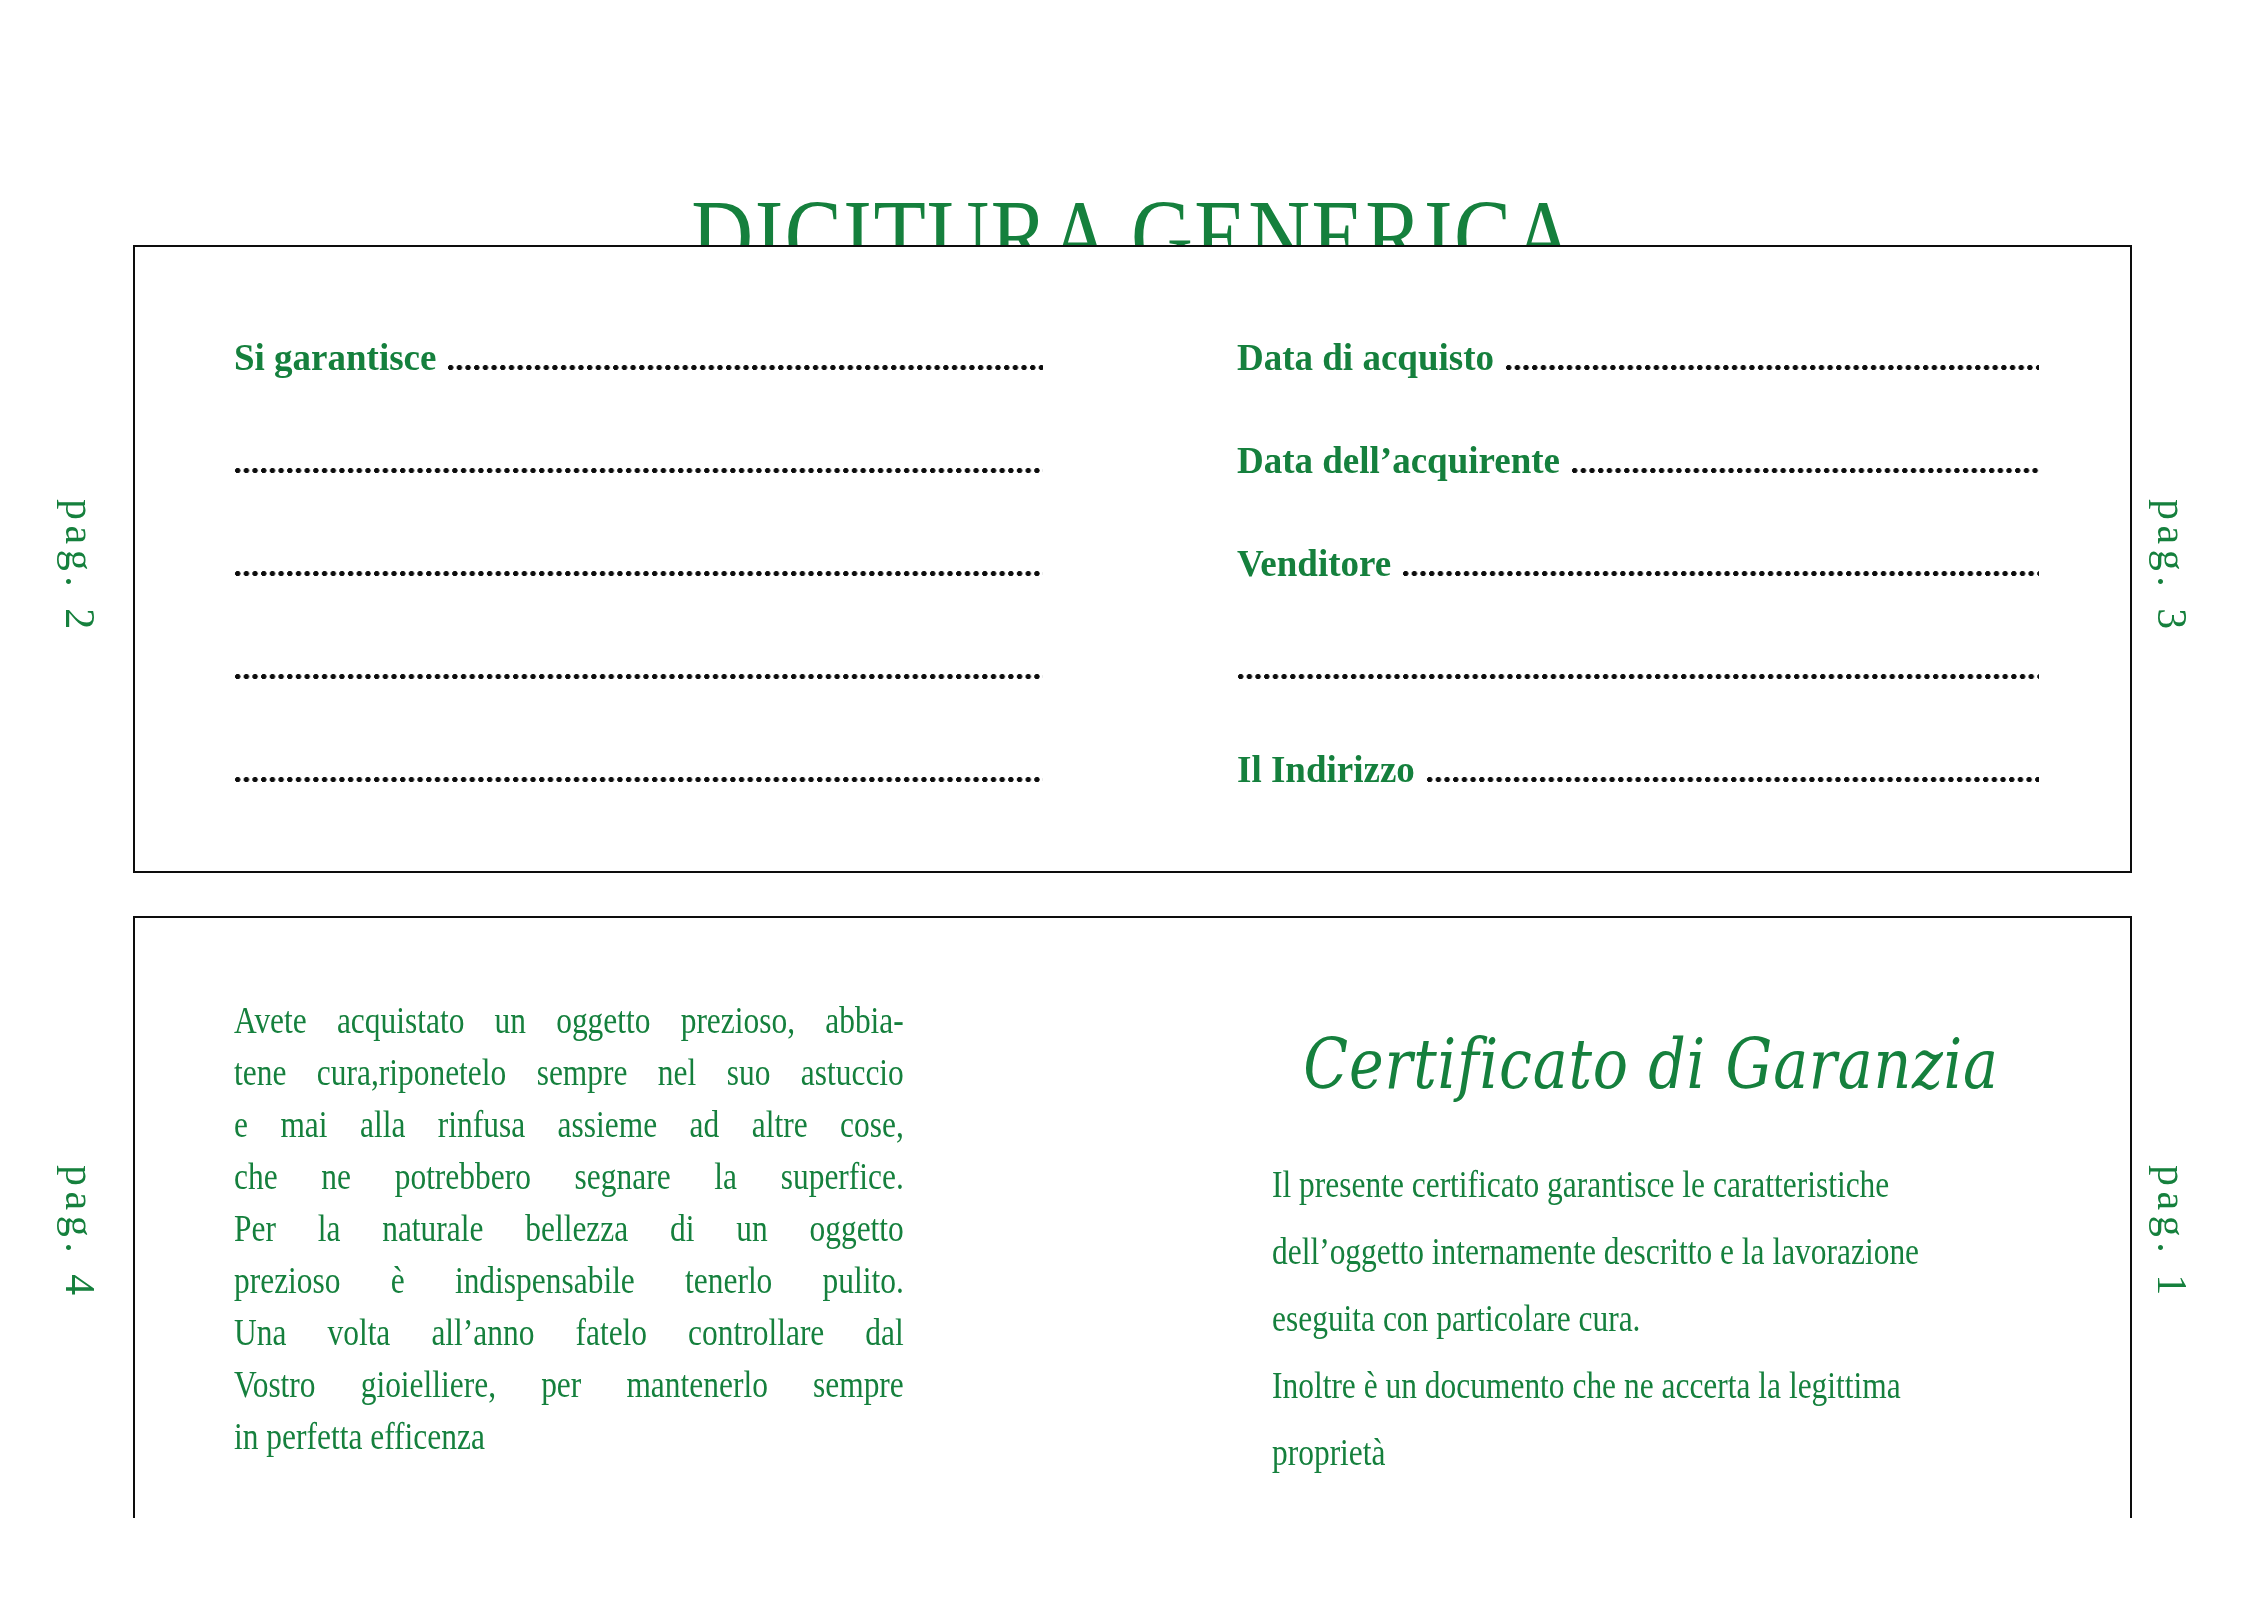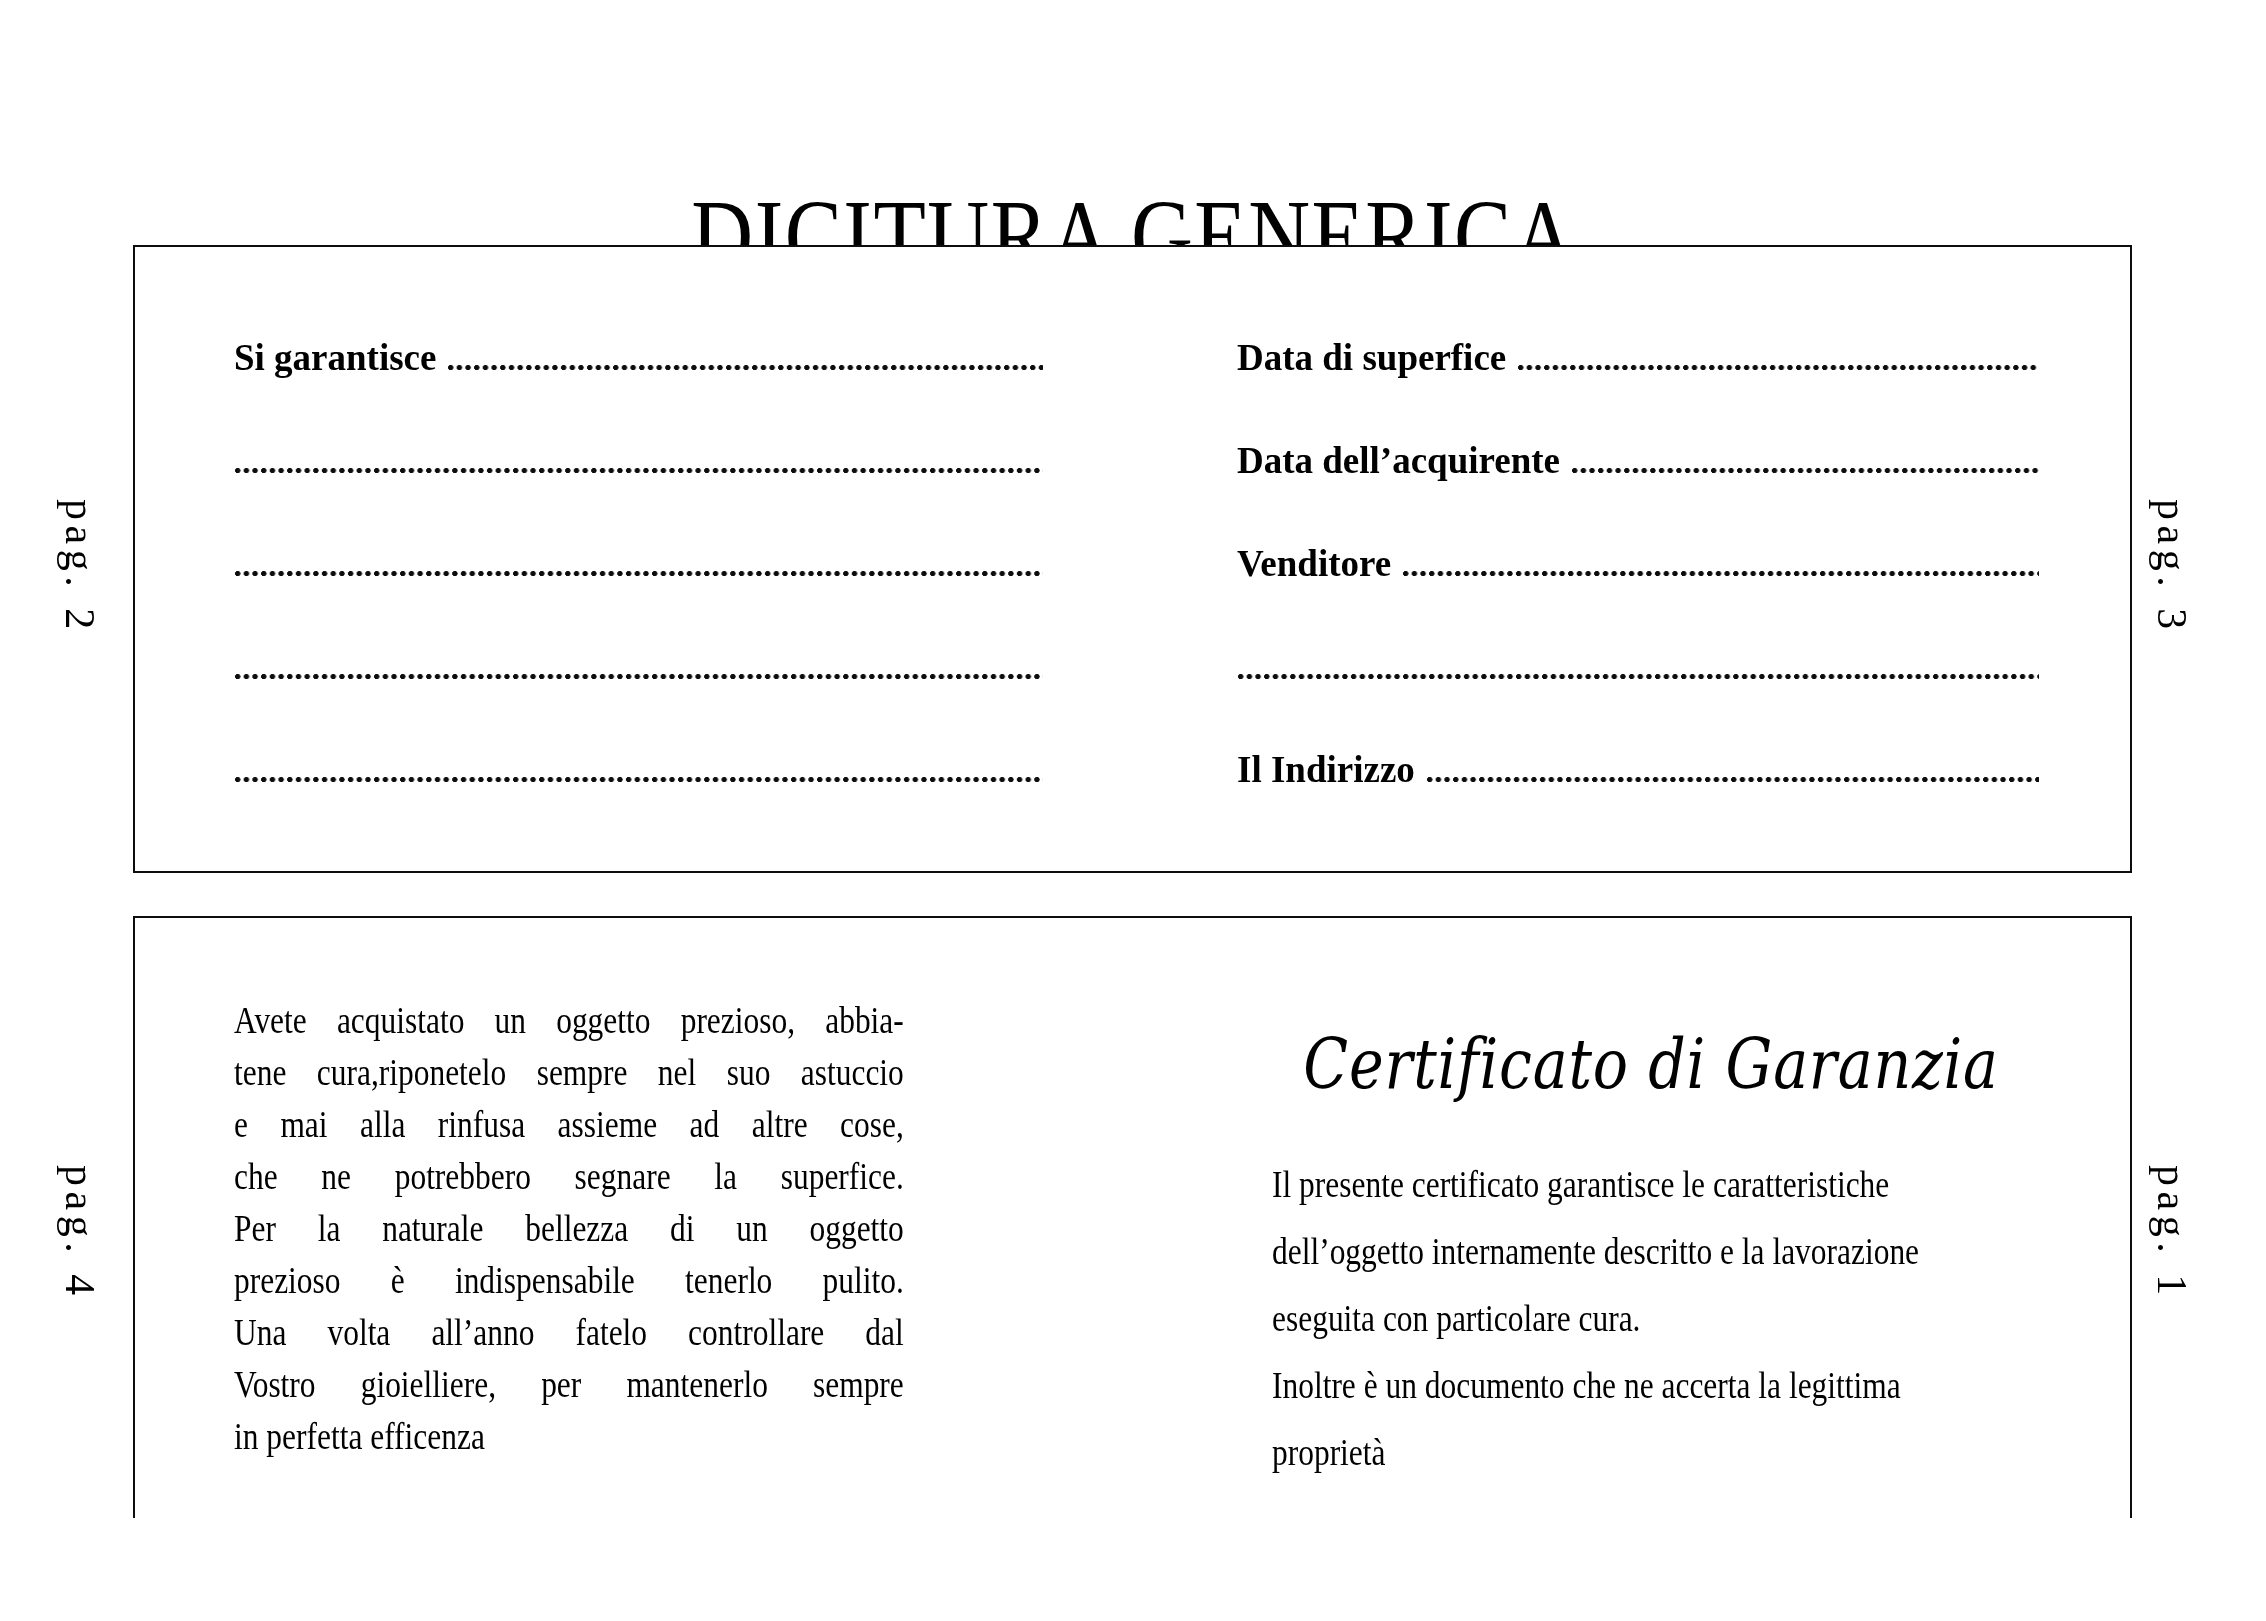--- a/index.html
+++ b/index.html
@@ -1,18 +1,18 @@
 <!DOCTYPE html>
 <html style="font-size:14.6px"><head>
 <meta charset="utf-8">
 <style>
   html,body{margin:0;padding:0;background:#ffffff;}
   .page{
     position:relative;width:2267px;height:1518px;background:#ffffff;
-    font-family:"Liberation Serif", serif;color:#000000;overflow:hidden;
+    font-family:"Liberation Serif", serif;color:#15803d;overflow:hidden;
   }
 
   
   .title-wrap{position:absolute;top:117px;left:0;width:100%;text-align:center;}
   .doc-title{
     display:inline-block;font-size:102px;line-height:1;font-weight:normal;
     letter-spacing:1.8px;white-space:nowrap;
     transform:scaleX(0.84);transform-origin:center top;
   }
 
@@ -101,21 +101,21 @@
         <span class="dots"></span>
       </div>
       <div class="fieldrow">
 
         <span class="dots"></span>
       </div>
     </div>
 
     <div class="form-col form-col-right">
       <div class="fieldrow">
-        <span class="fieldlabel">Data di superfice</span>
+        <span class="fieldlabel">Data di acquisto</span>
         <span class="dots"></span>
       </div>
       <div class="fieldrow">
         <span class="fieldlabel">Data dell’acquirente</span>
         <span class="dots"></span>
       </div>
       <div class="fieldrow">
         <span class="fieldlabel">Venditore</span>
         <span class="dots"></span>
       </div>

